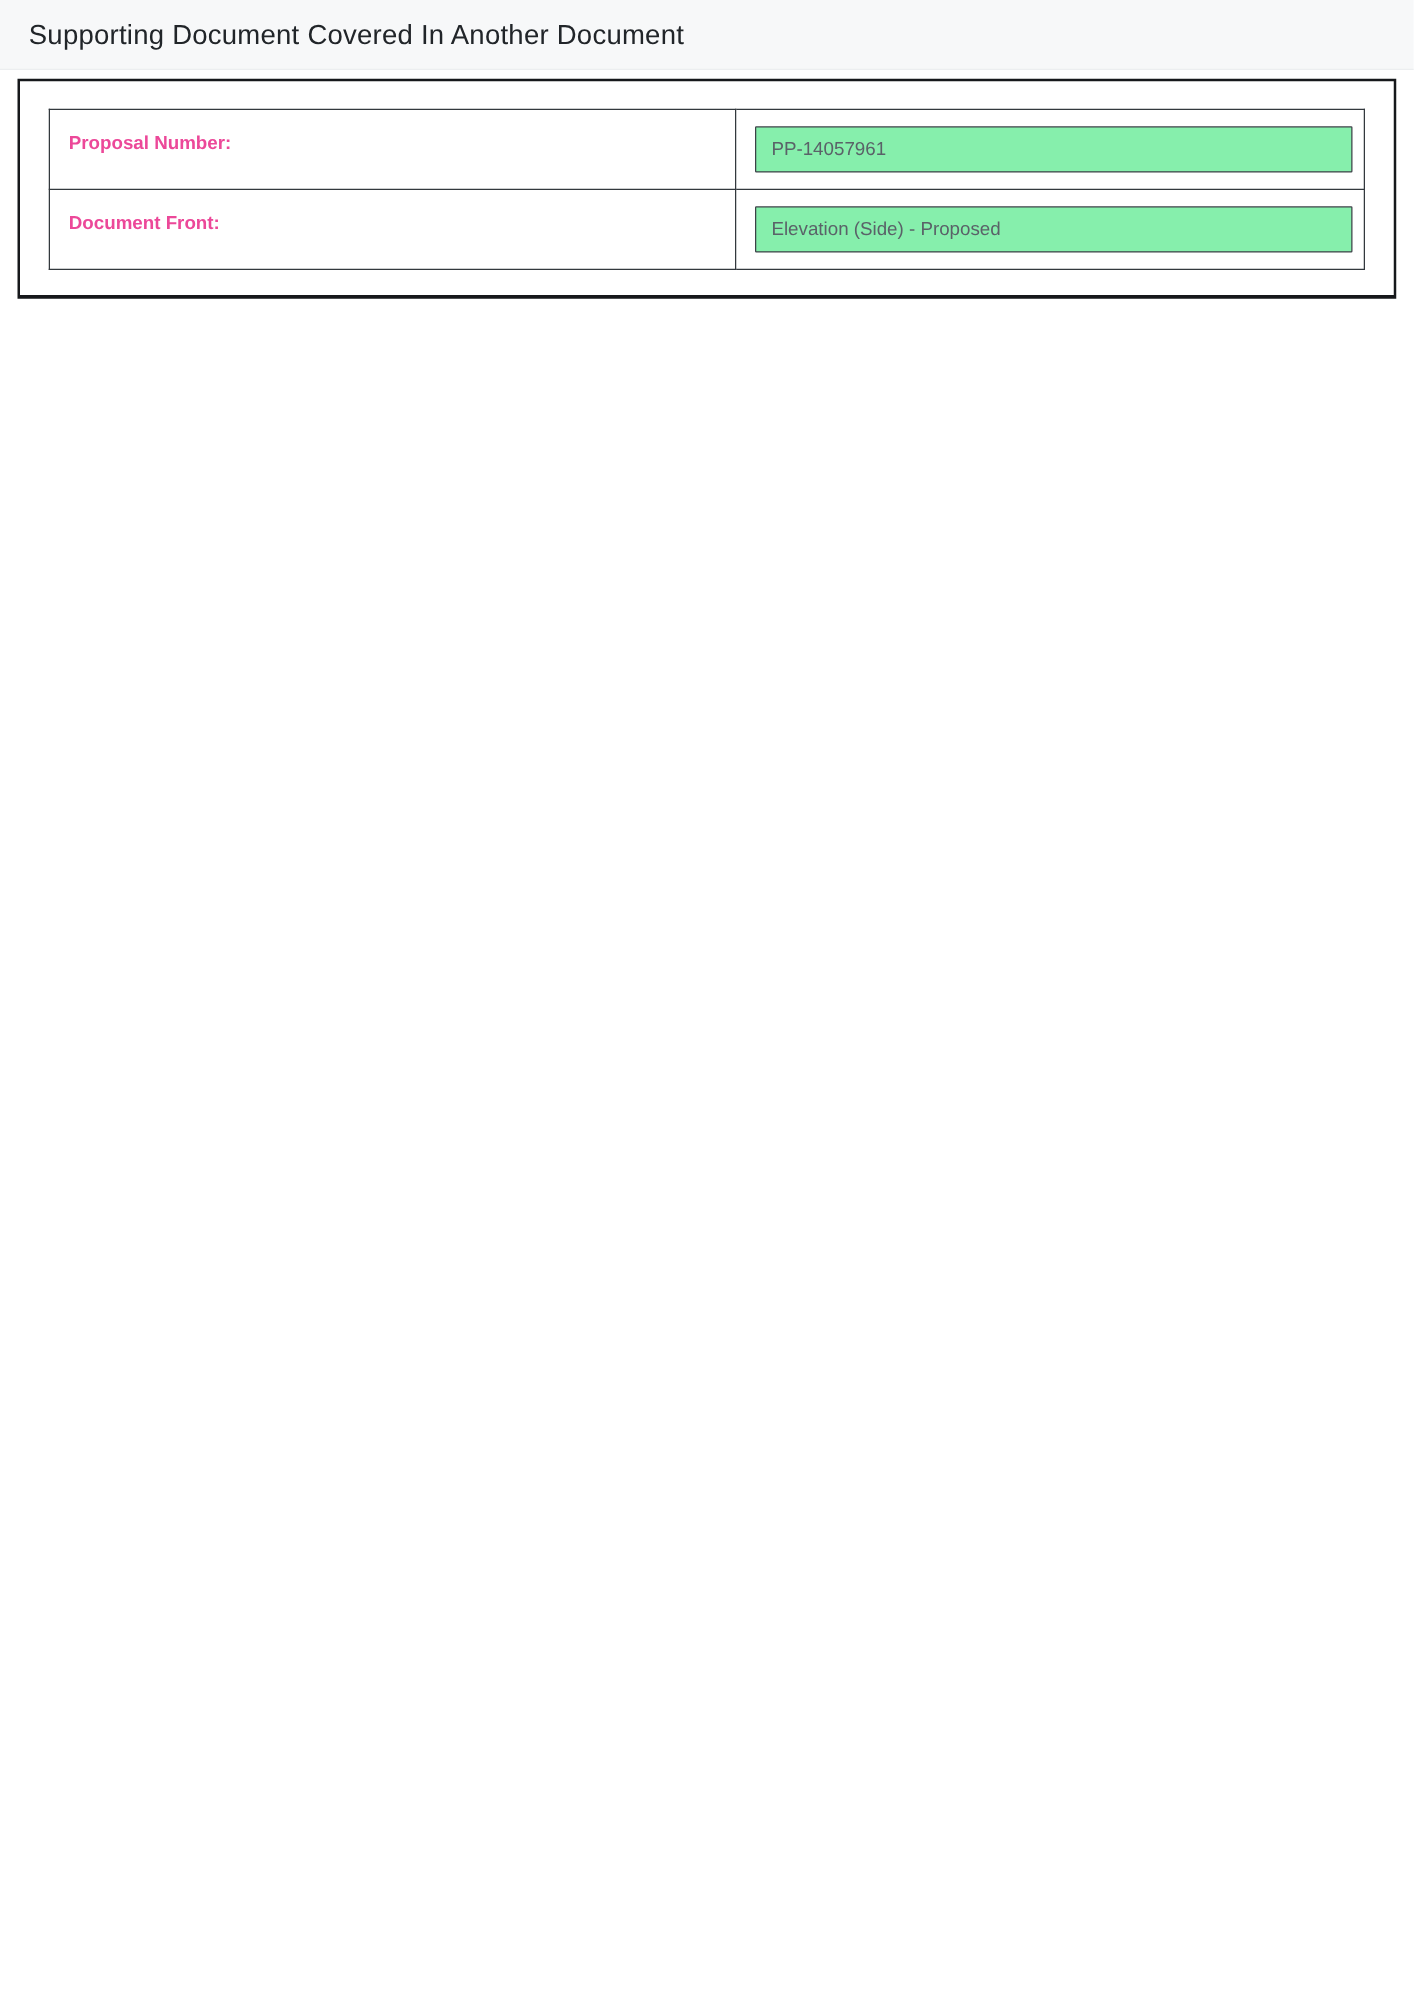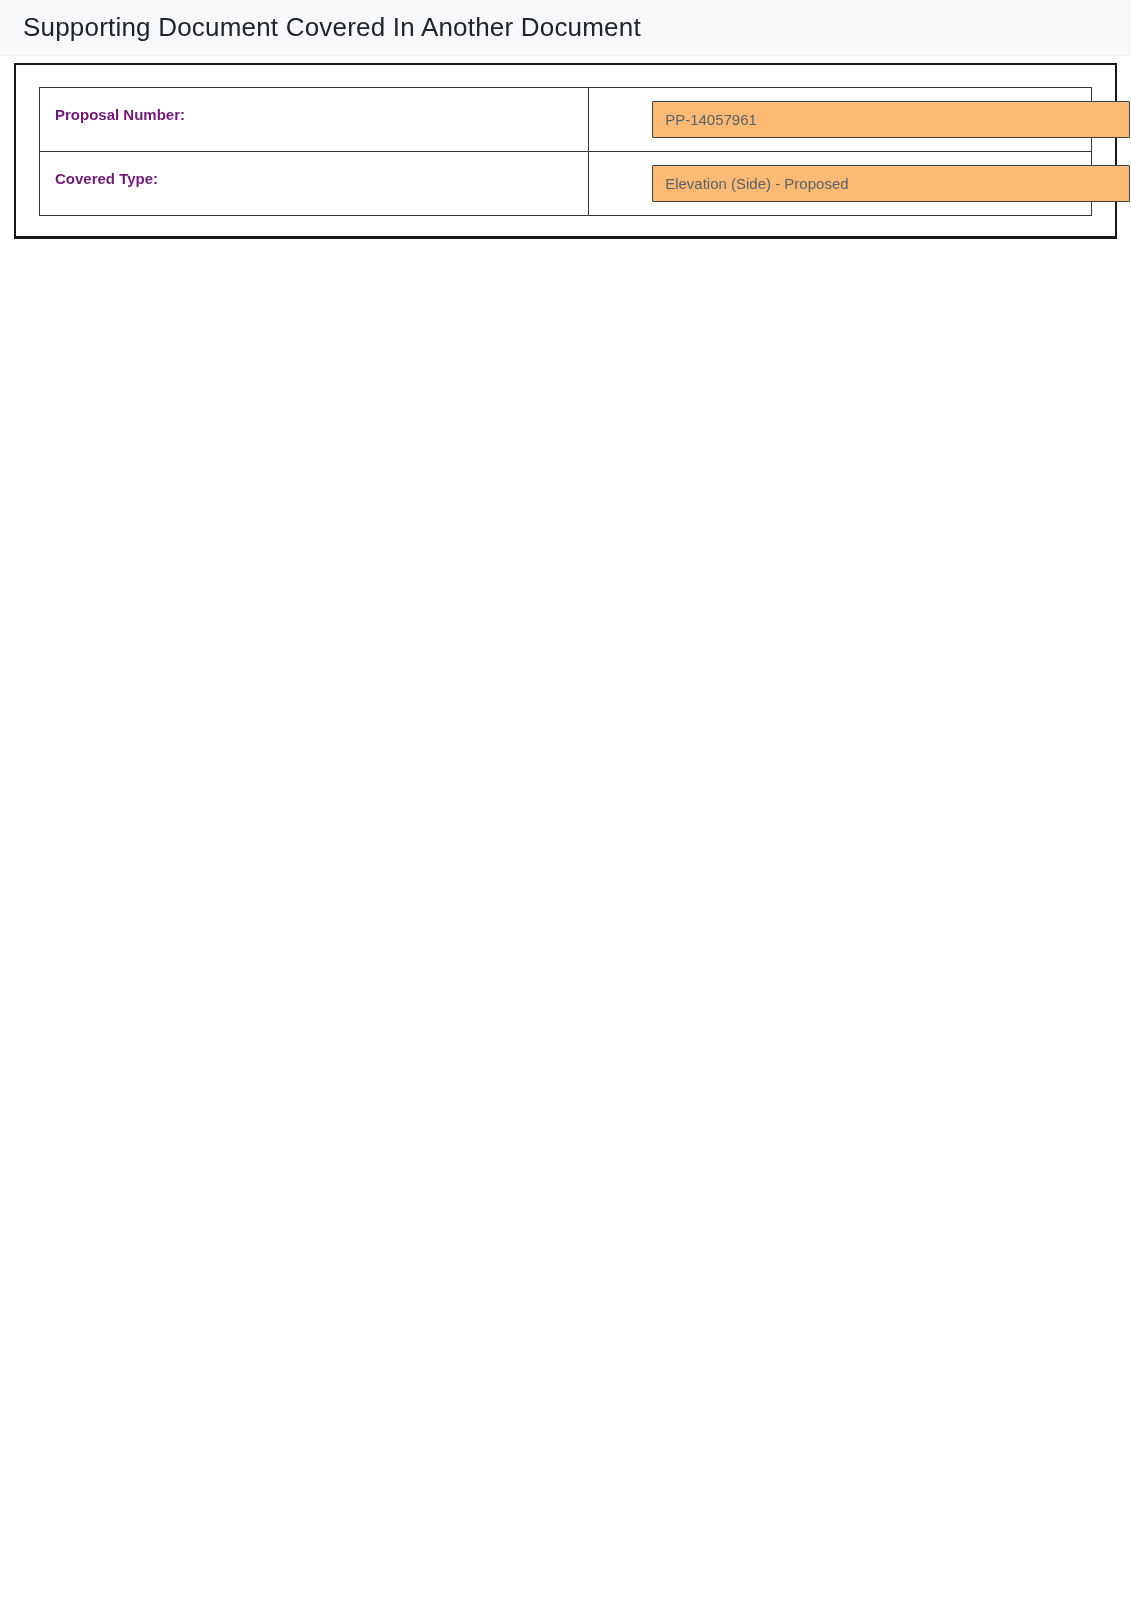--- a/index.html
+++ b/index.html
@@ -15,21 +15,21 @@
     width: 100%;
     height: 56px;
     background: #f7f8f9;
     border-bottom: 1px solid #eceef0;
     display: flex;
     align-items: center;
     padding: 0 23px;
   }
 
   .page-title {
-    font-size: 26px;
+    font-size: 22px;
     font-weight: 400;
     color: #212529;
     letter-spacing: 0.2px;
   }
 
   .outer-panel {
     margin: 7px 14px 0 14px;
     border: 2px solid #16181b;
     border-bottom-width: 3px;
     padding: 22px 23px 20px 23px;
@@ -48,39 +48,38 @@
   }
 
   .label-cell {
     width: 52.2%;
     padding: 18px 16px 14px 15px;
   }
 
   .label-text {
     font-size: 15px;
     font-weight: 700;
-    color: #701a75;
+    color: #ec4899;
   }
 
   .input-cell {
     padding: 13px 9px 13px 15px;
   }
 
   .input-cell input {
     width: 100%;
     height: 37px;
     border: 1px solid #3c4247;
     border-radius: 1px;
-    background: #fdba74;
+    background: #86efac;
     padding: 0 12px;
     font-size: 15px;
     color: #5a6268;
     font-family: "Liberation Sans", sans-serif;
     outline: none;
-    margin-left: 48px;
   }
 
   tr.row-tall .label-cell {
     padding-bottom: 48px;
   }
 
   tr.row-tall .input-cell {
     padding-bottom: 30px;
   }
 </style>
@@ -99,21 +98,21 @@
           <span class="label-text">Proposal Number:</span>
         </td>
         <td class="input-cell">
           <input type="text" value="PP-14057961" style="">
         </td>
       </tr>
 
 
       <tr class="form-row">
         <td class="label-cell">
-          <span class="label-text">Covered Type:</span>
+          <span class="label-text">Document Front:</span>
         </td>
         <td class="input-cell">
           <input type="text" value="Elevation (Side) - Proposed" style="">
         </td>
       </tr>
 
 
     </tbody>
   </table>
 </main>

